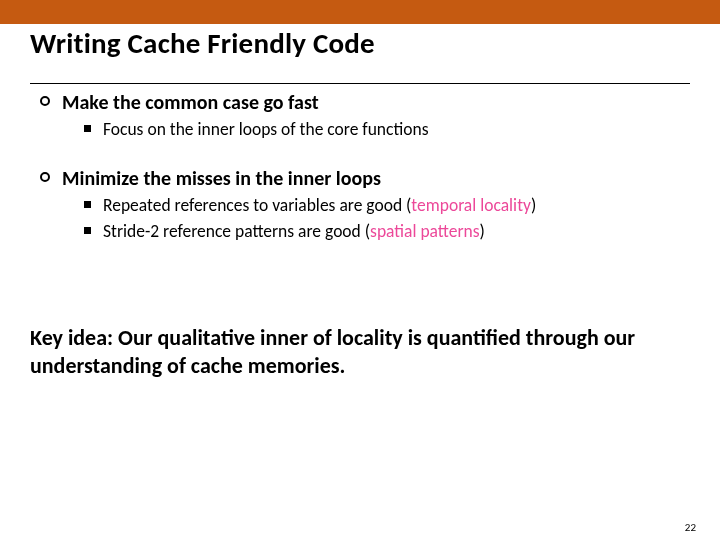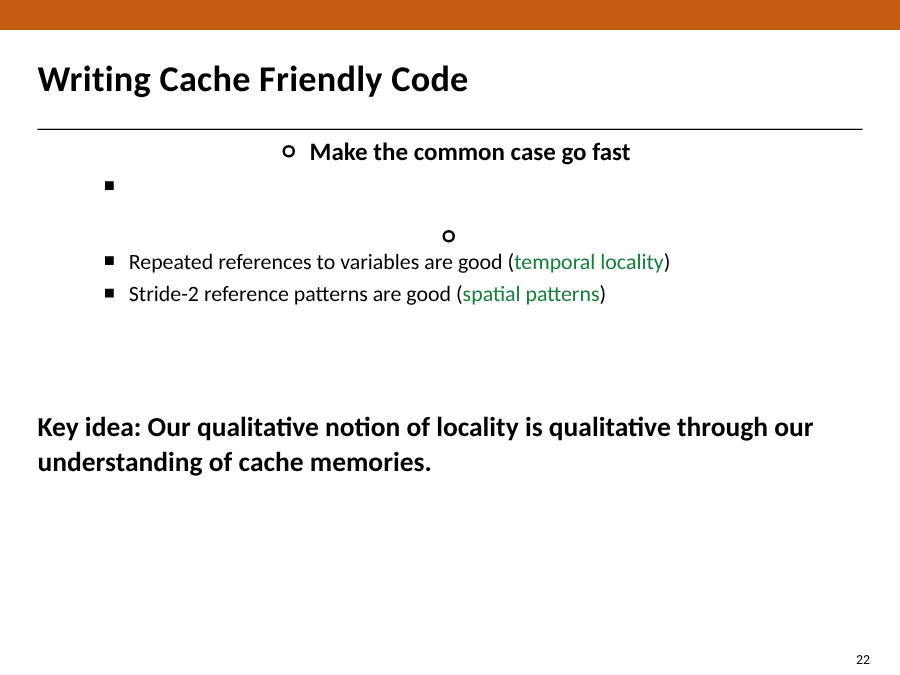--- a/index.html
+++ b/index.html
@@ -1,61 +1,63 @@
 <!DOCTYPE html>
 <html><head>
 <meta charset="utf-8">
 <style>
   * { margin: 0; padding: 0; box-sizing: border-box; }
   html, body { width: 720px; height: 540px; font-family: Calibri, "Segoe UI", Arial, sans-serif; background: #fff; color: #000; }
   .top-bar { width: 100%; height: 24px; background: #c55a11; }
-  .slide { padding: 21px 30px 8px 30px; position: relative; height: calc(540px - 24px); }
+  .slide { padding: 1px 30px 8px 30px; position: relative; height: calc(540px - 24px); }
   .title { font-size: 29px; font-weight: 700; margin-bottom: 22px; letter-spacing: 0.2px; }
   .underline { height: 1px; background: #000; width: 660px; margin-top: 4px; }
-  .bullet-circ { display: flex; align-items: flex-start; margin-left: 10px; margin-top: 6px; margin-bottom: 2px; justify-content: center; }
+  .bullet-circ { display: flex; align-items: flex-start; margin-left: 10px; margin-top: 6px; margin-bottom: 2px; }
   .bullet-circ .circ { width: 10px; height: 10px; border: 2px solid #000; border-radius: 50%; margin-top: 6px; margin-right: 12px; flex-shrink: 0; }
   .bullet-circ .text { font-size: 20px; font-weight: 700; }
   .bullet-sq { display: flex; align-items: flex-start; margin-left: 54px; margin-top: 4px; margin-bottom: 2px; }
   .bullet-sq .sq { width: 7px; height: 7px; background: #000; margin-top: 7px; margin-right: 12px; flex-shrink: 0; }
   .bullet-sq .text { font-size: 17.5px; font-weight: 400; }
   .spacer { height: 18px; }
   .keyidea { font-size: 22px; font-weight: 700; margin-top: 82px; line-height: 1.25; }
   .pagenum { position: absolute; bottom: 6px; right: 24px; font-size: 11px; color: #000; }
-  .hl { color: #15803d; }
+  .hl { color: #ec4899; }
 </style>
 </head>
 <body>
 
 <div class="top-bar"></div>
 
 <div class="slide">
 
   <div>
     <div class="title">Writing Cache Friendly Code</div>
     <div class="underline"></div>
   </div>
 
   <div class="bullet-circ">
     <div class="circ"></div>
     <div class="text">Make the common case go fast</div>
   </div>
   <div class="bullet-sq">
     <div class="sq"></div>
+    <div class="text">Focus on the inner loops of the core functions</div>
   </div>
 
   <div class="spacer"></div>
 
   <div class="bullet-circ">
     <div class="circ"></div>
+    <div class="text">Minimize the misses in the inner loops</div>
   </div>
   <div class="bullet-sq">
     <div class="sq"></div>
     <div class="text"><span>Repeated references to variables are good (</span><span class="hl">temporal locality</span><span>)</span></div>
   </div>
   <div class="bullet-sq">
     <div class="sq"></div>
     <div class="text"><span>Stride-2 reference patterns are good (</span><span class="hl">spatial patterns</span><span>)</span></div>
   </div>
 
-  <div class="keyidea">Key idea: Our qualitative notion of locality is qualitative through our understanding of cache memories.</div>
+  <div class="keyidea">Key idea: Our qualitative inner of locality is quantified through our understanding of cache memories.</div>
 
   <div class="pagenum">22</div>
 </div>
 
 </body></html>

